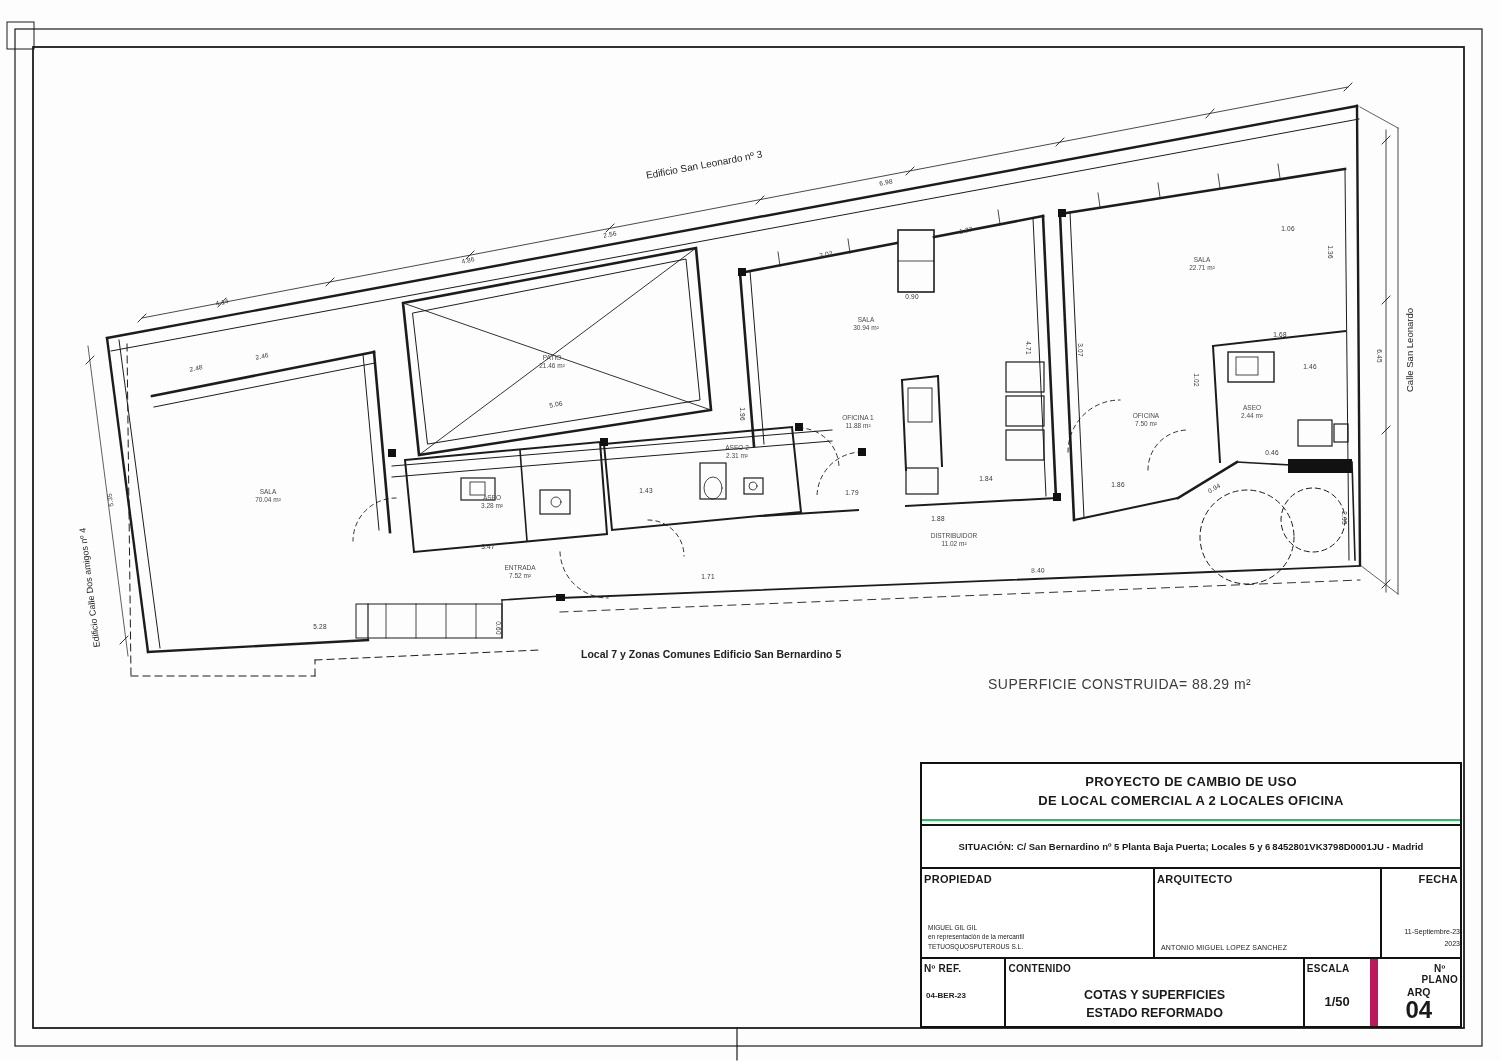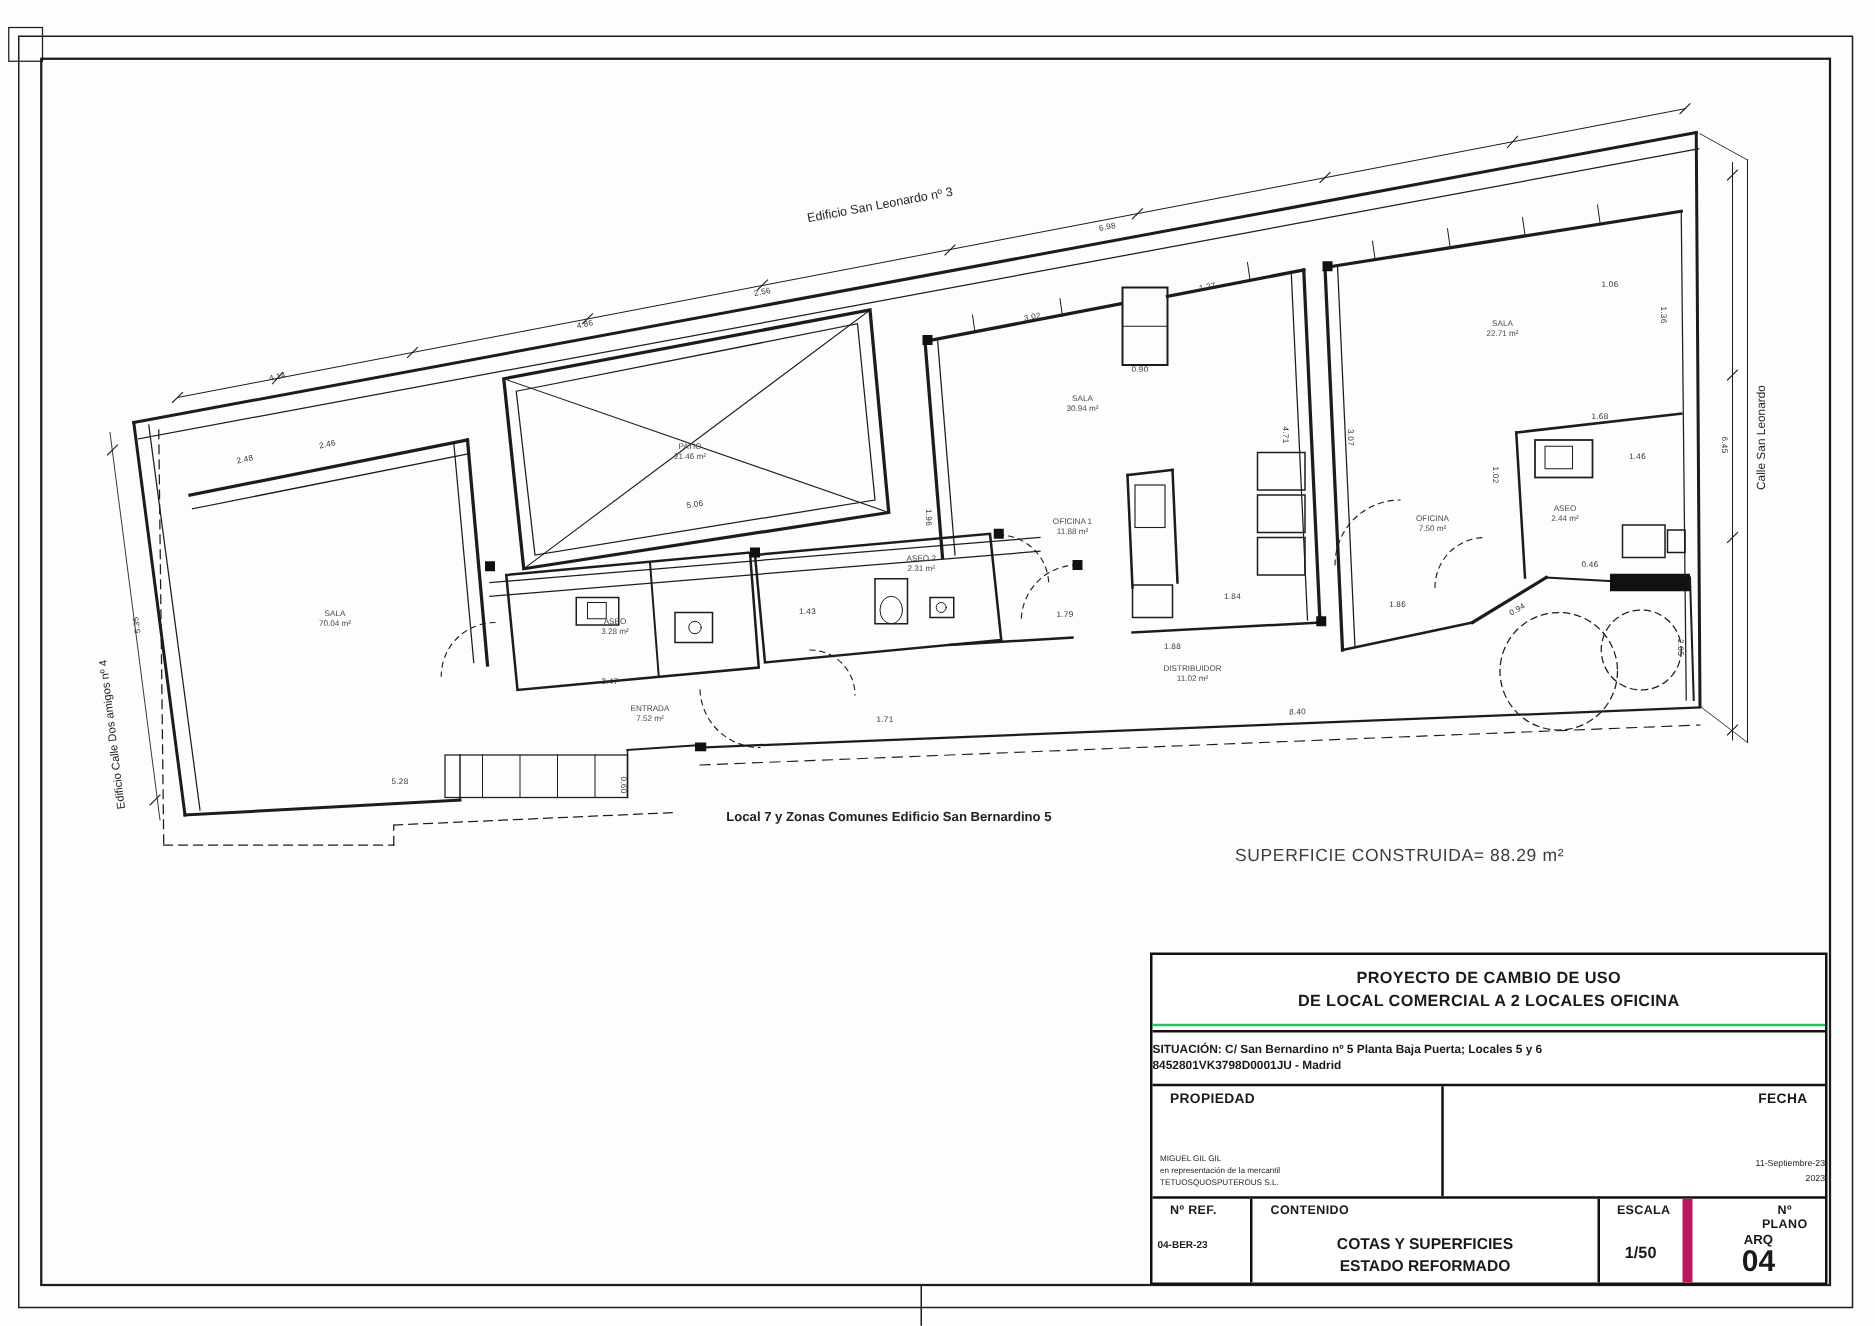--- a/index.html
+++ b/index.html
@@ -21,25 +21,25 @@
   
   .tblock{
     position:absolute;left:920px;top:762px;width:542px;height:266px;
     background:#fff;border:2.5px solid #111;box-sizing:border-box;
     display:flex;flex-direction:column;
   }
   .tblock *{box-sizing:border-box;}
   .tb-row1{height:58px;border-bottom:2px solid #22c55e;display:flex;flex-direction:column;
     justify-content:center;align-items:center;gap:4px;font-weight:bold;font-size:13px;letter-spacing:.3px;}
   .tb-sep{height:5px;border-bottom:2px solid #111;}
-  .tb-row2{height:44px;border-bottom:2px solid #111;display:flex;flex-direction:column;
-    justify-content:center;align-items:flex-start;gap:2px;font-weight:bold;font-size:9.5px;}
+  .tb-row2{height:44px;border-bottom:2px solid #111;display:flex;flex-direction:row;
+    justify-content:center;align-items:center;gap:2px;font-weight:bold;font-size:9.5px;}
   .tb-row3{height:92px;border-bottom:2px solid #111;display:flex;}
   .tb-row4{flex:1;display:flex;}
-  .tb-cell{position:relative;padding:4px 14px;}
+  .tb-cell{position:relative;padding:4px 2px;}
   .tb-head{font-weight:bold;font-size:11px;letter-spacing:.3px;}
   .tb-prop{width:233px;border-right:2px solid #111;}
   .tb-arq{width:227px;border-right:2px solid #111;}
   .tb-fecha{flex:1;text-align:right;}
   .tb-small{position:absolute;left:6px;bottom:5px;font-size:6.5px;line-height:1.5;color:#222;}
   .tb-arqname{position:absolute;left:6px;bottom:6px;font-size:7px;letter-spacing:.2px;}
   .tb-fechaval{position:absolute;left:0;right:0;bottom:8px;font-size:7px;line-height:1.6;}
   .tb-ref{width:86px;border-right:2px solid #111;}
   .tb-refval{position:absolute;left:4px;top:32px;font-size:8px;font-weight:bold;}
   .tb-cont{width:304px;border-right:2px solid #111;}
@@ -306,20 +306,24 @@
     </div>
     <div class="tb-row3">
       <div class="tb-cell tb-prop">
         <div class="tb-head">PROPIEDAD</div>
         <div class="tb-small">
           <div>MIGUEL GIL GIL</div>
           <div>en representación de la mercantil</div>
           <div>TETUOSQUOSPUTEROUS S.L.</div>
         </div>
       </div>
+      <div class="tb-cell tb-arq">
+        <div class="tb-head">ARQUITECTO</div>
+        <div class="tb-arqname">ANTONIO MIGUEL LOPEZ SANCHEZ</div>
+      </div>
       <div class="tb-cell tb-fecha">
         <div class="tb-head">FECHA</div>
         <div class="tb-fechaval">
           <div>11-Septiembre-23</div>
           <div>2023</div>
         </div>
       </div>
     </div>
     <div class="tb-row4">
       <div class="tb-cell tb-ref">

